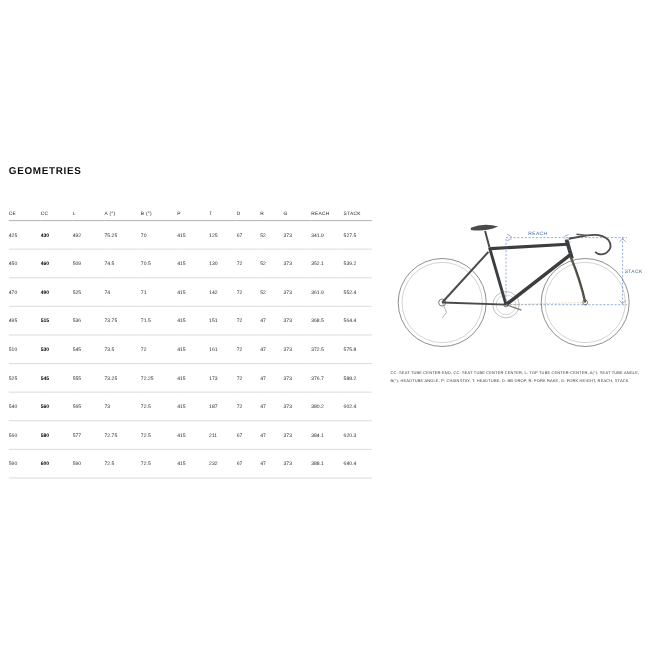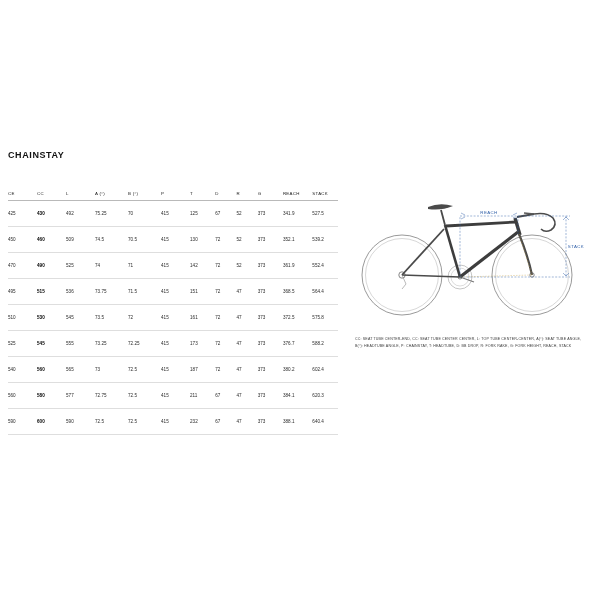--- a/index.html
+++ b/index.html
@@ -91,21 +91,21 @@
     letter-spacing: 0.15px;
     color: #3a3a3a;
     text-transform: uppercase;
   }
 </style>
 </head>
 <body>
 
 <div class="page">
 
-  <div class="section-title">CHAINSTAY</div>
+  <div class="section-title">GEOMETRIES</div>
 
   <table class="geo-table">
     <colgroup>
       <col class="c0">
         <col class="c1">
         <col class="c2">
         <col class="c3">
         <col class="c4">
         <col class="c5">
       <col class="c6">

